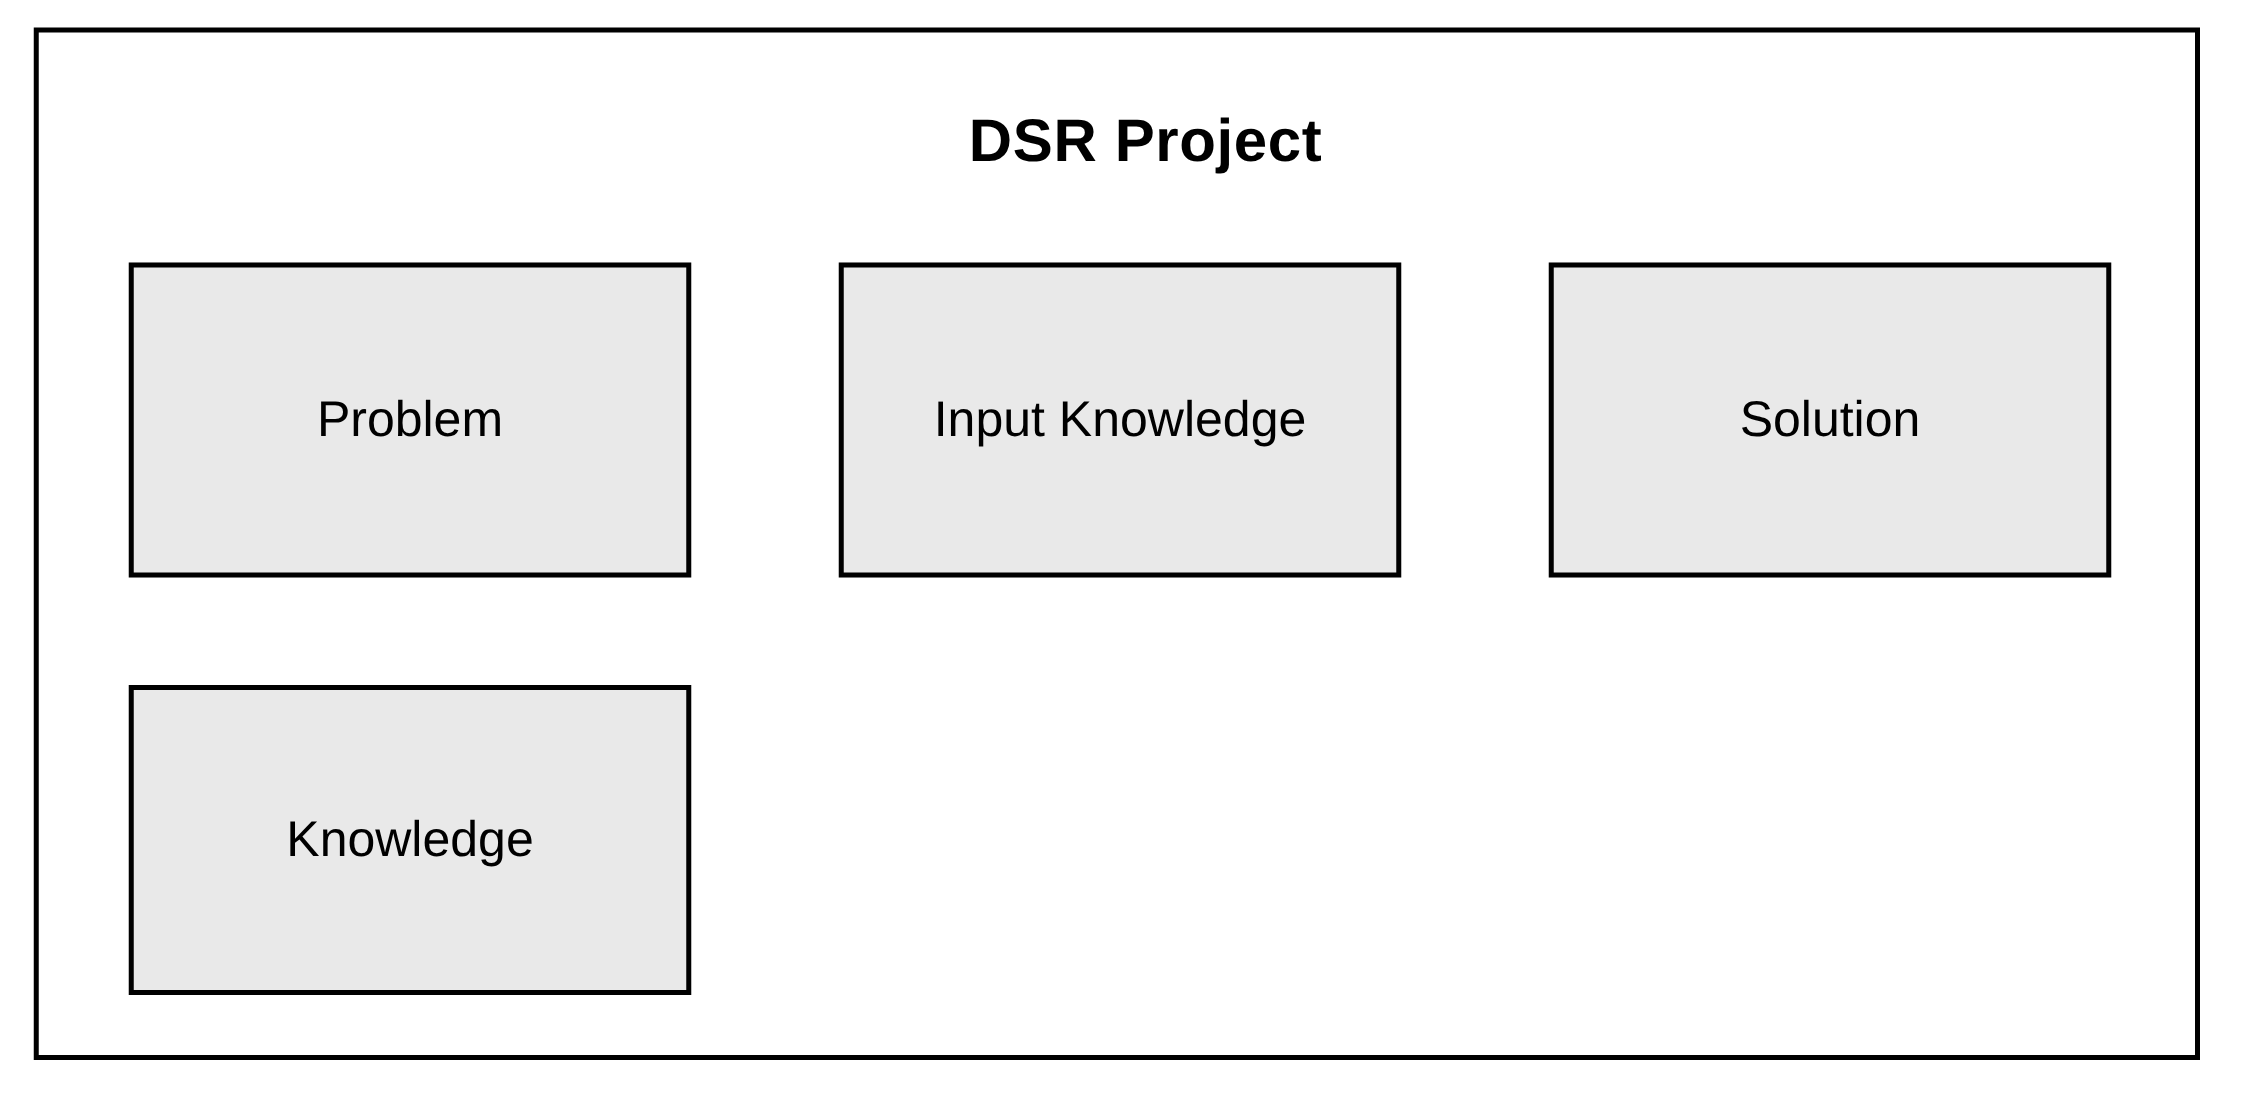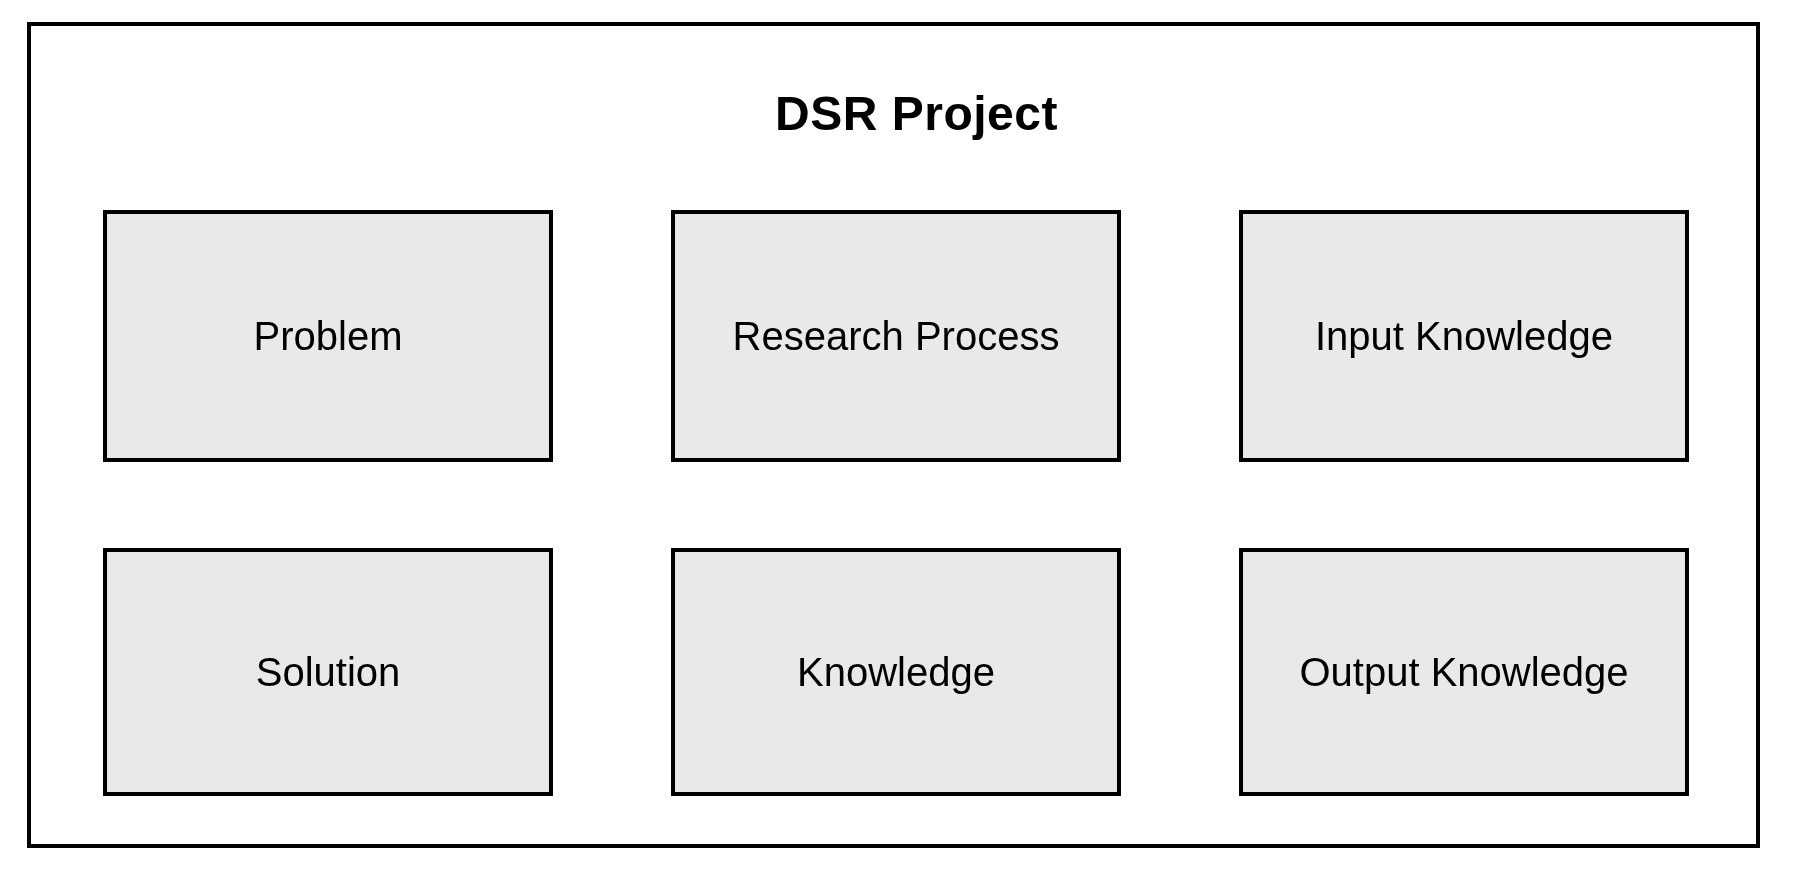--- a/index.html
+++ b/index.html
@@ -67,28 +67,22 @@
 <body>
 
 <div class="frame">
   <div class="title">DSR Project</div>
 
   <div class="grid">
     <div class="cell">
       <span class="cell-label">Problem</span>
     </div>
     <div class="cell">
-      <span class="cell-label">Research Process</span>
-    </div>
-    <div class="cell">
       <span class="cell-label">Input Knowledge</span>
     </div>
     <div class="cell">
       <span class="cell-label">Solution</span>
     </div>
     <div class="cell">
       <span class="cell-label">Knowledge</span>
     </div>
-    <div class="cell">
-      <span class="cell-label">Output Knowledge</span>
-    </div>
   </div>
 </div>
 
 </body></html>

